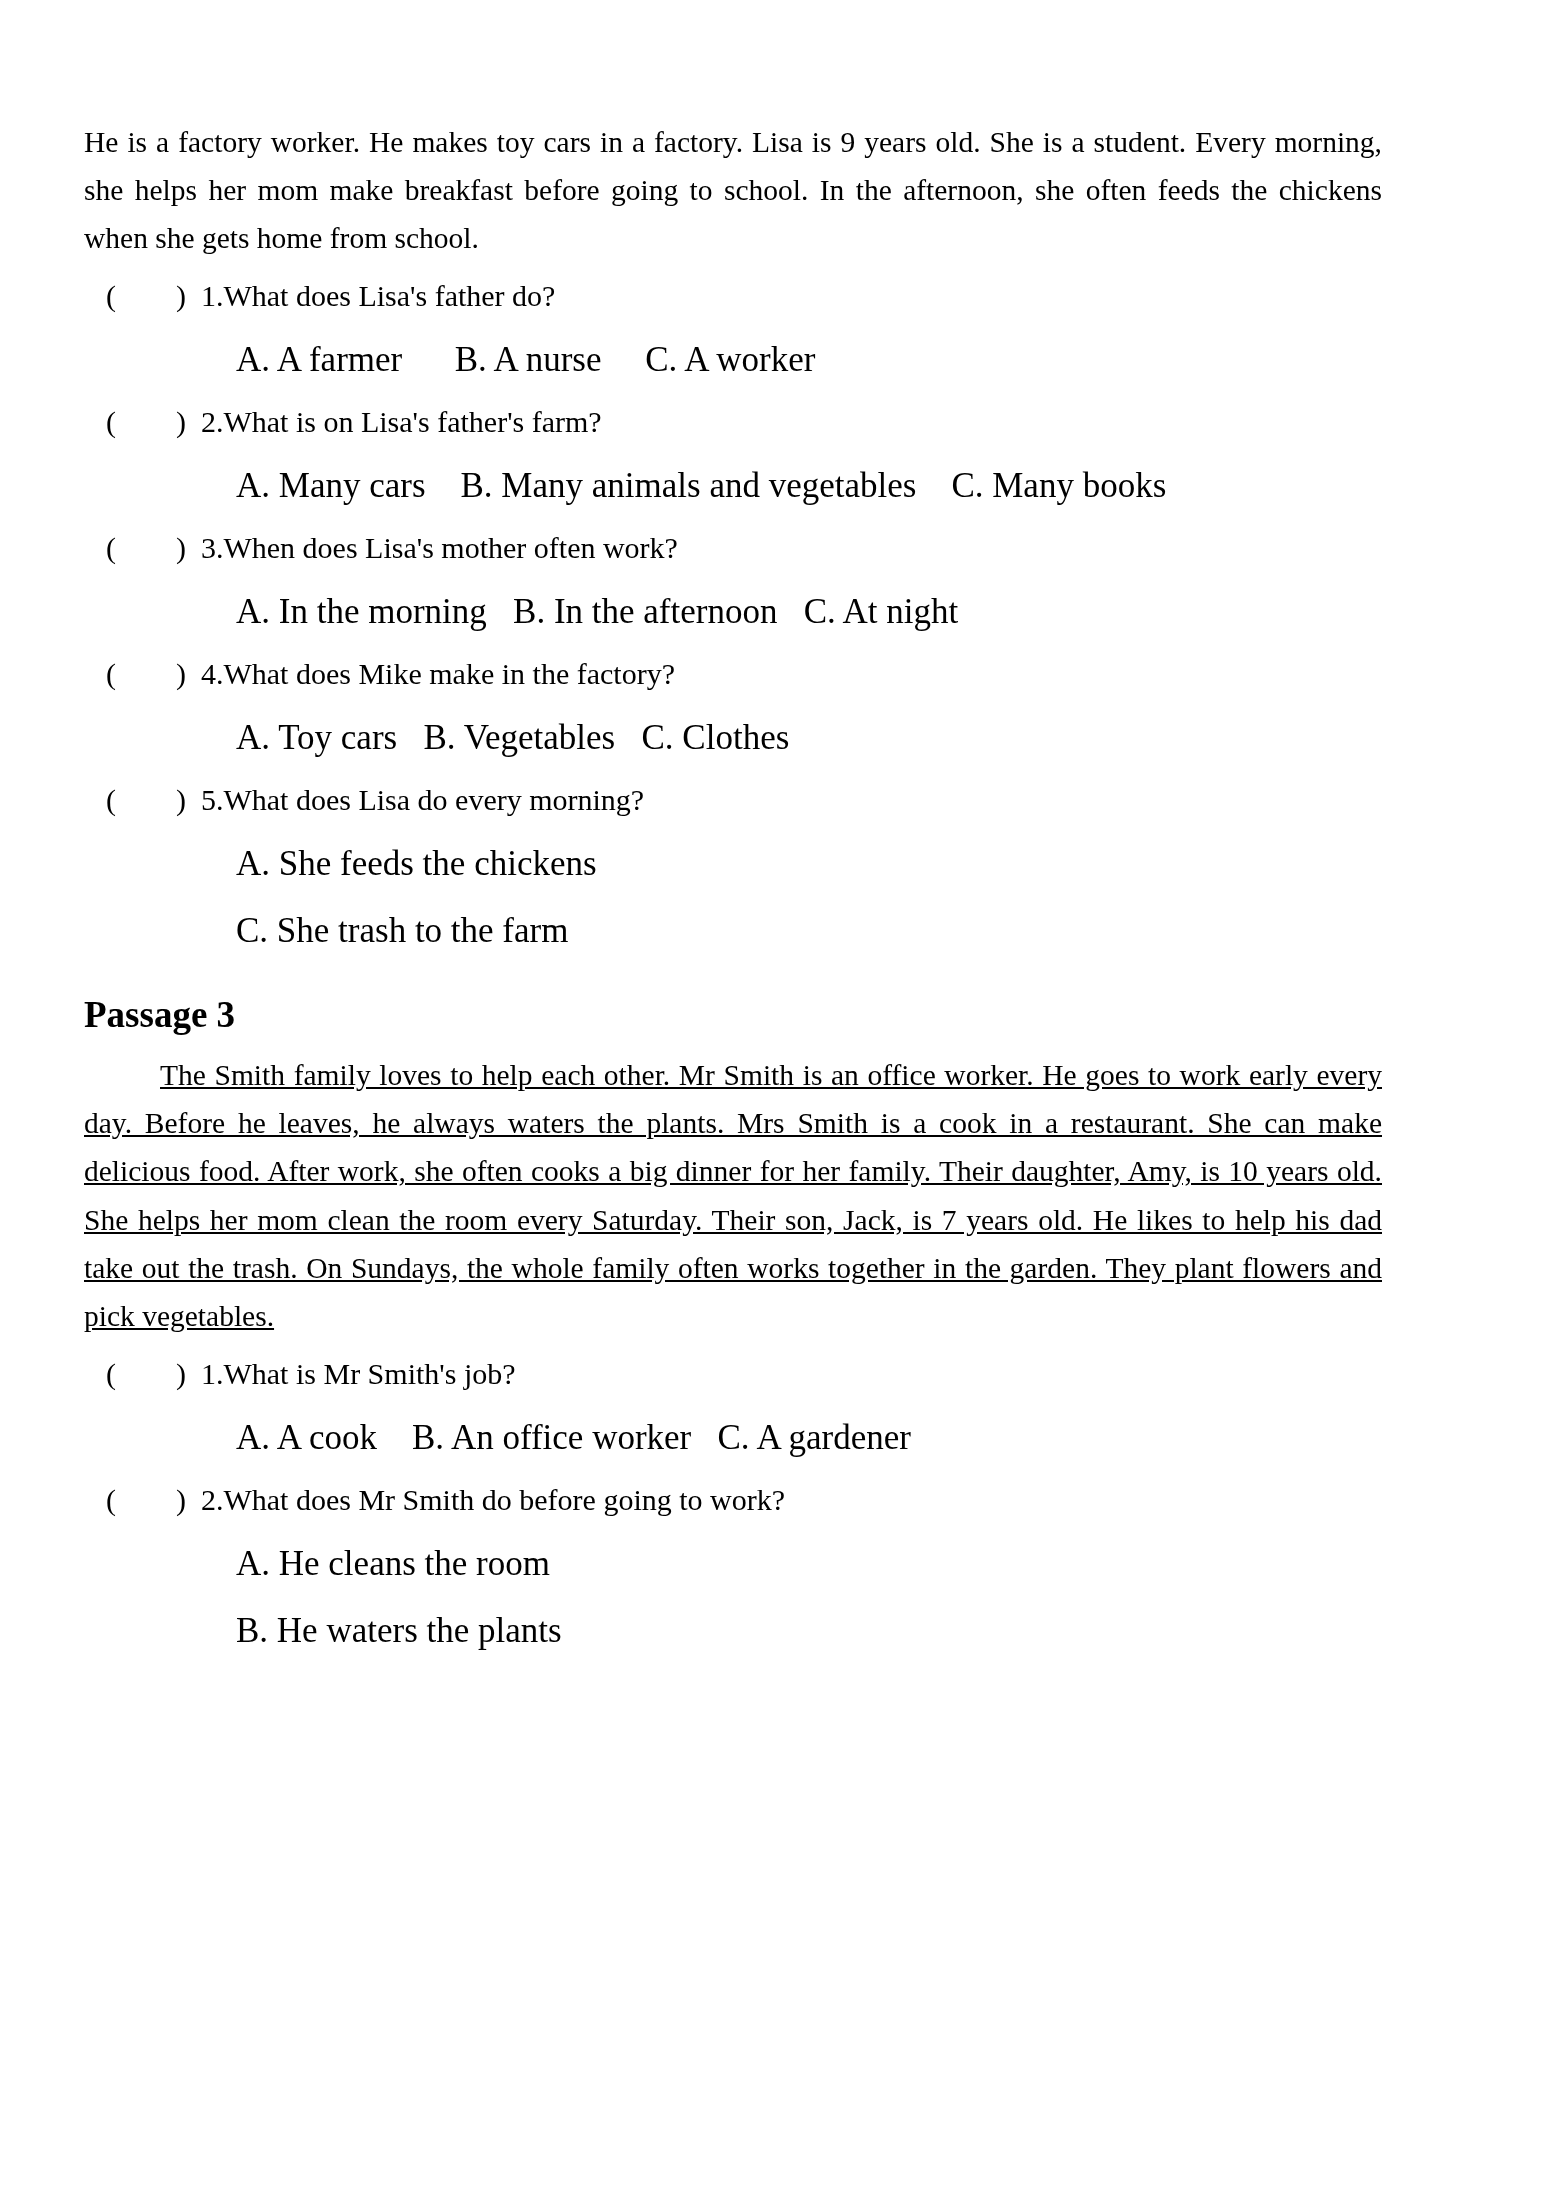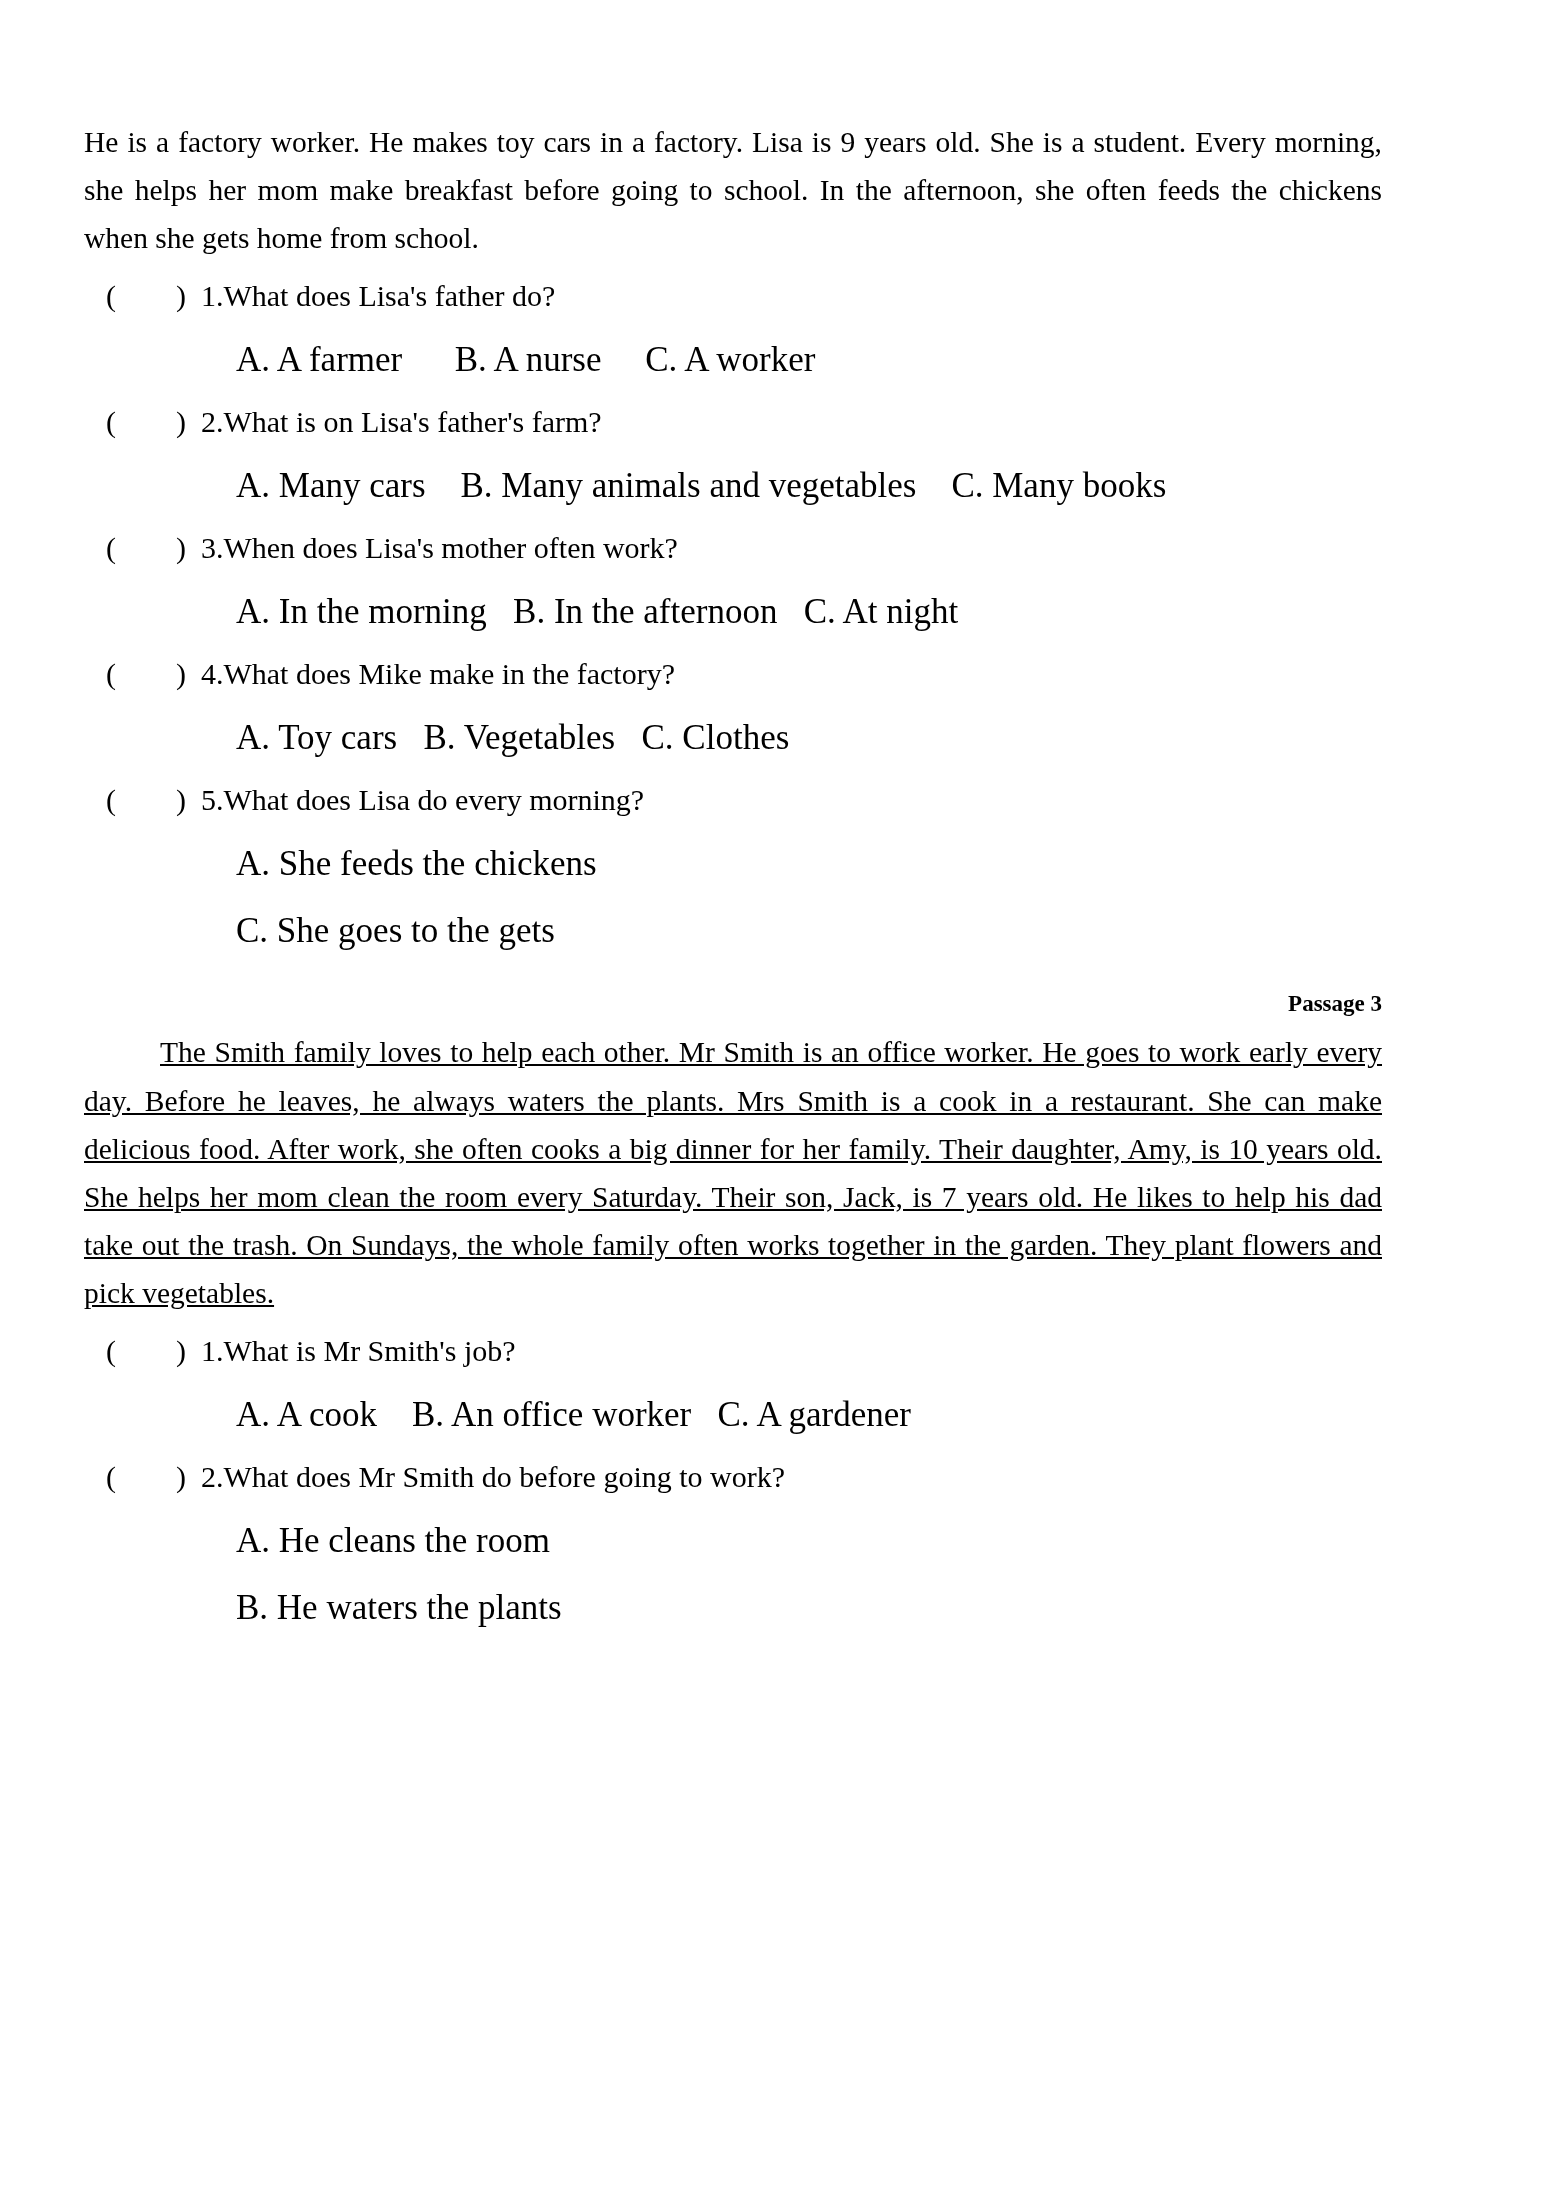--- a/index.html
+++ b/index.html
@@ -42,25 +42,24 @@
     font-size: 35px;
     line-height: 1.63;
     margin: 10px 0 0 0;
     padding-left: 152px;
     white-space: pre;
   }
   .opt-line.single {
     padding-left: 152px;
   }
   .section-title {
-    font-size: 23px;
+    font-size: 37px;
     line-height: 1.63;
     font-weight: bold;
     margin: 26px 0 4px 0;
-    text-align: right;
   }
   .passage-block {
     margin-top: 6px;
   }
 </style>
 </head>
 <body>
 
 <div class="page">
 
@@ -82,21 +81,21 @@
   </div>
 
   <div>
     <p class="q-line">(        )  4.What does Mike make in the factory?</p>
     <p class="opt-line">A. Toy cars   B. Vegetables   C. Clothes</p>
   </div>
 
   <div>
     <p class="q-line">(        )  5.What does Lisa do every morning?</p>
     <p class="opt-line single">A. She feeds the chickens</p>
-    <p class="opt-line single">C. She goes to the gets</p>
+    <p class="opt-line single">C. She trash to the farm</p>
   </div>
 
   <p class="section-title">Passage 3</p>
 
   <p class="para indent-first passage-block">The Smith family loves to help each other. Mr Smith is an office worker. He goes to work early every day. Before he leaves, he always waters the plants. Mrs Smith is a cook in a restaurant. She can make delicious food. After work, she often cooks a big dinner for her family. Their daughter, Amy, is 10 years old. She helps her mom clean the room every Saturday. Their son, Jack, is 7 years old. He likes to help his dad take out the trash. On Sundays, the whole family often works together in the garden. They plant flowers and pick vegetables.</p>
 
   <div>
     <p class="q-line">(        )  1.What is Mr Smith's job?</p>
     <p class="opt-line">A. A cook    B. An office worker   C. A gardener</p>
   </div>

